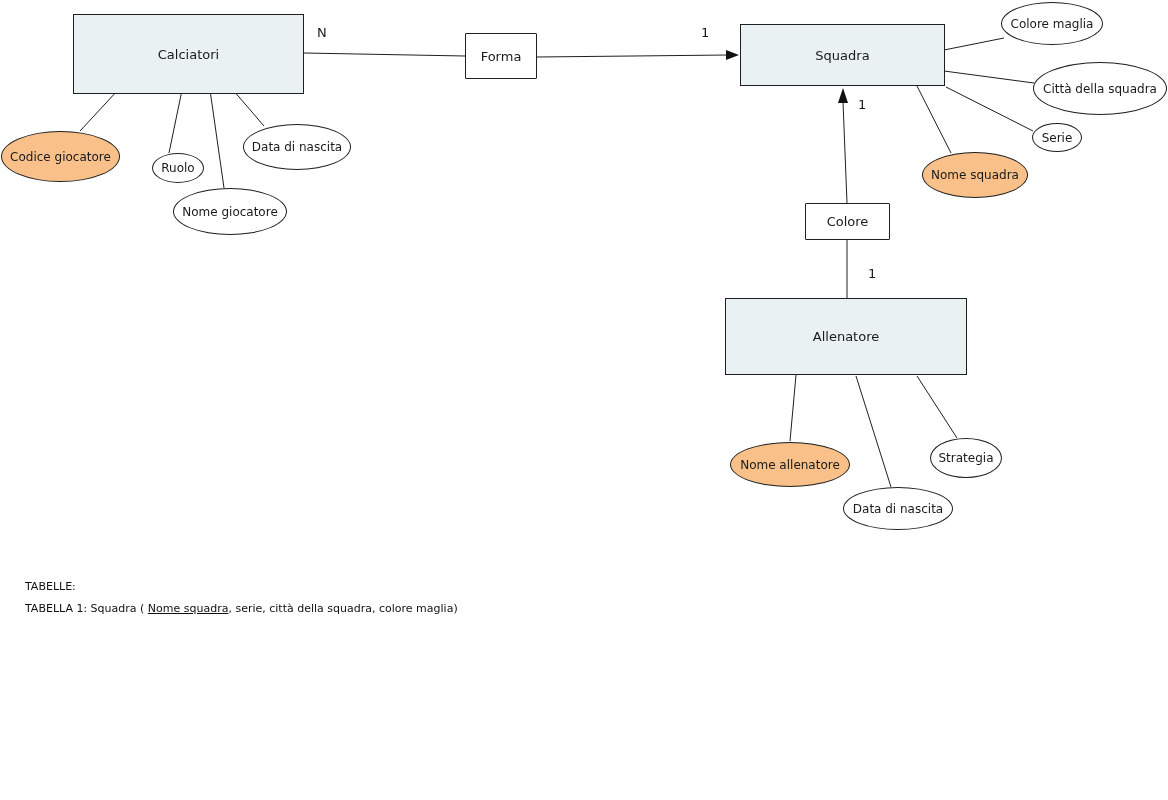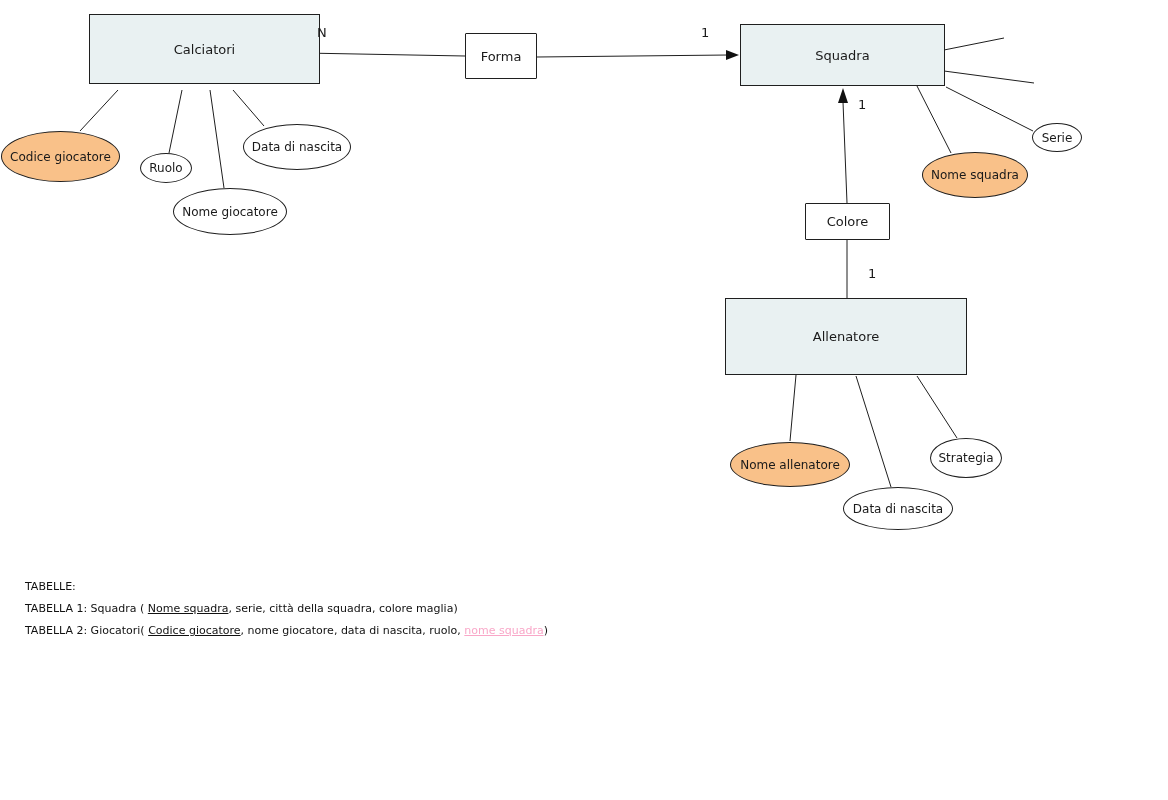--- a/index.html
+++ b/index.html
@@ -75,39 +75,41 @@
 
     <line x1="847" y1="203" x2="843" y2="102"></line>
     <polygon points="843,88 838,103 848,103"></polygon>
     <line x1="847" y1="240" x2="847" y2="298"></line>
 
     <line x1="796" y1="375" x2="790" y2="441"></line>
     <line x1="856" y1="376" x2="891" y2="487"></line>
     <line x1="917" y1="376" x2="957" y2="438"></line>
   </svg>
 
-  <div class="node ent" style="left:73px;top:14px;width:231px;height:70px;margin-left:16px;">Calciatori</div>
+  <div class="node ent" style="left:73px;top:14px;width:231px;height:80px;">Calciatori</div>
 
   <div class="node ent" style="left:725px;top:298px;width:242px;height:77px;">Allenatore</div>
 
   <div class="node ent" style="left:740px;top:24px;width:205px;height:62px;">Squadra</div>
 
   <div class="node rel" style="left:465px;top:33px;width:72px;height:46px;">Forma</div>
 
   <div class="node rel" style="left:805px;top:203px;width:85px;height:37px;">Colore</div>
 
   <div class="node att key" style="left:1px;top:131px;width:119px;height:51px;">Codice giocatore</div>
 
-  <div class="node att" style="left:140px;top:153px;width:52px;height:30px;text-align:center;">Ruolo</div>
+  <div class="node att" style="left:152px;top:153px;width:52px;height:30px;text-align:center;">Ruolo</div>
 
   <div class="node att" style="left:173px;top:188px;width:114px;height:47px;">Nome giocatore</div>
 
   <div class="node att" style="left:243px;top:124px;width:108px;height:46px;">Data di nascita</div>
 
+  <div class="node att" style="left:1001px;top:2px;width:102px;height:43px;">Colore maglia</div>
 
+  <div class="node att" style="left:1033px;top:62px;width:134px;height:53px;">Città della squadra</div>
 
   <div class="node att" style="left:1032px;top:123px;width:50px;height:29px;">Serie</div>
 
   <div class="node att key" style="left:922px;top:152px;width:106px;height:46px;">Nome squadra</div>
 
   <div class="node att key" style="left:730px;top:442px;width:120px;height:45px;">Nome allenatore</div>
 
   <div class="node att" style="left:843px;top:487px;width:110px;height:43px;">Data di nascita</div>
 
   <div class="node att" style="left:930px;top:438px;width:72px;height:40px;">Strategia</div>
@@ -116,16 +118,15 @@
 
   <div class="card" style="left:701px;top:25px;">1</div>
 
   <div class="card" style="left:858px;top:97px;">1</div>
 
   <div class="card" style="left:868px;top:266px;">1</div>
 
   <div class="notes">
     <div>TABELLE:</div>
     <div><span>TABELLA 1: Squadra ( </span><span class="u">Nome squadra</span><span>, serie, città della squadra, colore maglia)</span></div>
-    <div><span>TABELLA 2: Giocatori( </span><span class="u">Codice giocatore</span><span>, nome giocatore, data di nascita, ruolo, </span><span class="fk">nome squadra</span><span>)</span></div>
   </div>
 
 </div>
 
 </body></html>

